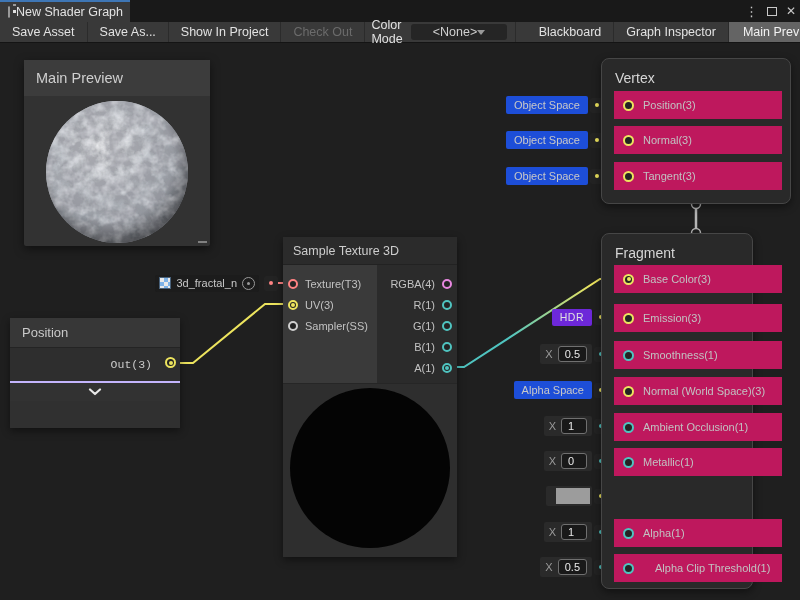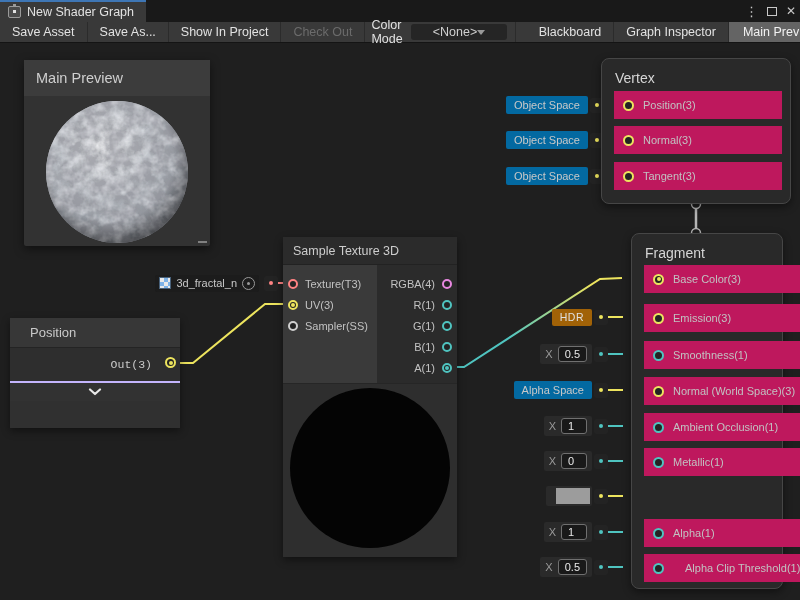--- a/index.html
+++ b/index.html
@@ -2,21 +2,21 @@
 <html><head>
 <meta charset="utf-8">
 <style>
   * { margin:0; padding:0; box-sizing:border-box; }
   html,body { background:#101010; }
   body { font-family:"Liberation Sans", sans-serif; }
   .stage { position:relative; width:800px; height:600px; background:#1f1f1f; overflow:hidden; }
 
   
   .tabbar { position:absolute; left:0; top:0; width:800px; height:22px; background:#191919; z-index:40; }
-  .tab { position:absolute; left:0; top:0; width:146px; height:22px; background:#393939;
+  .tab { position:absolute; left:0; top:0; width:130px; height:22px; background:#393939;
          border-top:2px solid #3e76b5; display:flex; align-items:center; gap:6px; padding:0 8px; }
   .tab-label { font-size:12.5px; color:#e2e2e2; white-space:nowrap; }
   .sg-icon { position:relative; width:13px; height:12px; background:#4a4a4a; border:1px solid #9a9a9a; border-radius:2px; }
   .sg-icon::after { content:""; position:absolute; left:4px; top:3px; width:3px; height:3px; background:#e0e0e0; }
   .sg-icon::before { content:""; position:absolute; left:4px; top:-3px; width:3px; height:2px; background:#9a9a9a; }
   .winctl { position:absolute; top:0; right:4px; height:22px; display:flex; align-items:center; gap:9px; color:#c8c8c8; }
   .wc-kebab { font-size:13px; line-height:1; }
   .wc-max { width:10px; height:9px; border:1.5px solid #c8c8c8; }
   .wc-close { font-size:12px; line-height:1; }
 
@@ -49,27 +49,27 @@
   .c-t { color:#4fc4c0; border-color:#4fc4c0; }
   .c-p { color:#e887e0; border-color:#e887e0; }
   .c-r { color:#ff8383; border-color:#ff8383; }
   .c-g { color:#d0d0d0; border-color:#d0d0d0; }
 
   
   .wgroup { position:absolute; z-index:9; display:flex; align-items:center; height:20px; }
   .dotpill { width:14px; height:15px; background:#232323; border-radius:2px; display:flex; align-items:center; justify-content:center; margin-left:2px; }
   .dotpill i { width:4px; height:4px; border-radius:50%; background:currentColor; }
   .plink { width:15px; height:2px; background:currentColor; }
-  .txtpill { height:18px; background:#0369a1; border-radius:2px; display:flex; align-items:center; padding:0 8px;
+  .txtpill { height:18px; background:#1d4ed8; border-radius:2px; display:flex; align-items:center; padding:0 8px;
              font-size:11px; color:#c8c8c8; white-space:nowrap; }
   .xwidget { height:20px; background:#2a2a2a; border-radius:2px; display:flex; align-items:center; padding:0 5px; gap:5px; }
   .xlabel { font-size:11px; color:#9a9a9a; }
   .vfield { min-width:26px; height:16px; background:#191919; border:1px solid #707070; border-radius:3px;
             display:flex; align-items:center; padding:0 6px; font-size:11px; color:#e8e8e8; }
-  .hdrbox { height:17px; background:#a16207; border-radius:2px; display:flex; align-items:center; padding:0 8px;
+  .hdrbox { height:17px; background:#6d28d9; border-radius:2px; display:flex; align-items:center; padding:0 8px;
             font-size:10.5px; color:#e0e0e0; letter-spacing:.5px; }
   .swatchbox { width:46px; height:20px; background:#2a2a2a; border-radius:2px; position:relative; }
   .swatch { position:absolute; right:2px; top:2px; width:34px; height:16px; }
 
   
   .mpanel { position:absolute; left:24px; top:60px; width:186px; height:186px; z-index:20;
             background:#323232; border-radius:2px; box-shadow:0 3px 10px rgba(0,0,0,.5); }
   .mpanel-hd { height:36px; background:#3c3c3c; display:flex; align-items:center; padding:0 12px;
                font-size:14.5px; color:#cfcfcf; }
   .mpanel-body { position:relative; height:150px; }
@@ -86,21 +86,21 @@
   .stx-row .port { margin-left:5px; width:10px; height:10px; }
   .stx-row .rlabel { margin-left:7px; }
   .stx-orow { height:21px; display:flex; align-items:center; justify-content:flex-end; padding-right:5px; }
   .stx-orow .rlabel { margin:0 7px 0 0; }
   .stx-orow .port { margin:0; width:10px; height:10px; }
   .stx-prev { position:relative; height:174px; background:#2e2e2e; border-top:1px solid #262626; }
   .stx-ball { position:absolute; left:7px; top:4px; width:160px; height:160px; border-radius:50%; background:#040404; }
 
   
   .posn { left:10px; top:318px; width:170px; height:110px; background:#303030; }
-  .posn-hd { height:30px; background:#373737; display:flex; align-items:center; padding:0 20px;
+  .posn-hd { height:30px; background:#373737; display:flex; align-items:center; padding:0 12px;
              font-size:13px; color:#c9c9c9; border-bottom:1px solid #242424; }
   .posn-out { position:relative; height:35px; border-bottom:2px solid #c4b5fd; background:#2e2e2e;font-family:Liberation Mono, monospace; }
   .posn-out .rlabel { position:absolute; right:28px; top:10px; font-size:11.5px; color:#c9c9c9; }
   .posn-out .port { position:absolute; right:4px; top:9px; margin:0; }
   .posn-space { height:26px; display:flex; align-items:center; padding:0 12px; background:#303030; border-bottom:1px solid #242424; }
   .posn-space .slabel { font-size:11.5px; color:#c0c0c0; flex:1; }
   .posn-dd { width:70px; height:20px; background:#3f3f3f; border:1px solid #282828; border-radius:3px;
              display:flex; align-items:center; justify-content:space-between; padding:0 6px; font-size:11.5px; color:#dcdcdc; }
   .posn-collapse { height:18px; display:flex; align-items:center; justify-content:center; background:#323232; }
 
@@ -241,21 +241,21 @@
     <span class="plink c-y"></span>
   </div>
   <div class="wgroup" style="top:166px; right:181px;">
     <span class="txtpill">Object Space</span>
     <span class="dotpill c-y">
         <i></i>
       </span>
     <span class="plink c-y"></span>
   </div>
 
-  <div class="node ctx-node" style="left:631px; top:233px; width:152px; height:356px;">
+  <div class="node ctx-node" style="left:601px; top:233px; width:152px; height:356px;">
     <div class="ctx-title">Fragment</div>
     <div class="ctx-row" style="top:31px;">
       <span class="port c-y filled">
           <i></i>
         </span>
       <span class="rlabel">Base Color(3)</span>
     </div>
     <div class="ctx-row" style="top:70px;">
       <span class="port c-y">
           <i></i>

